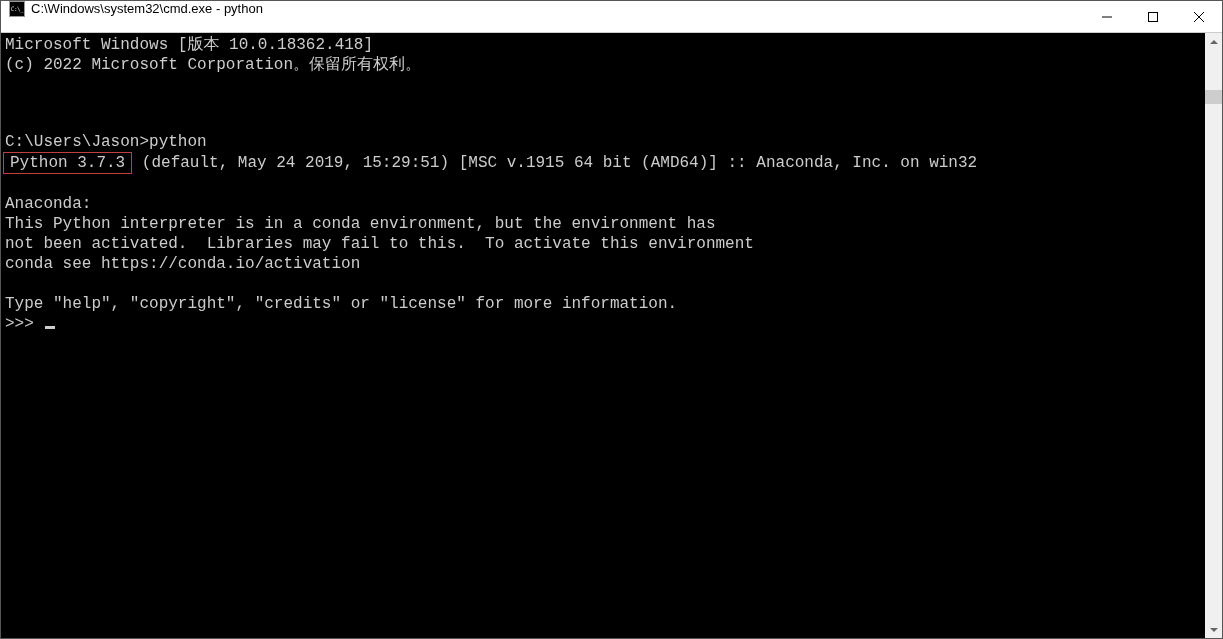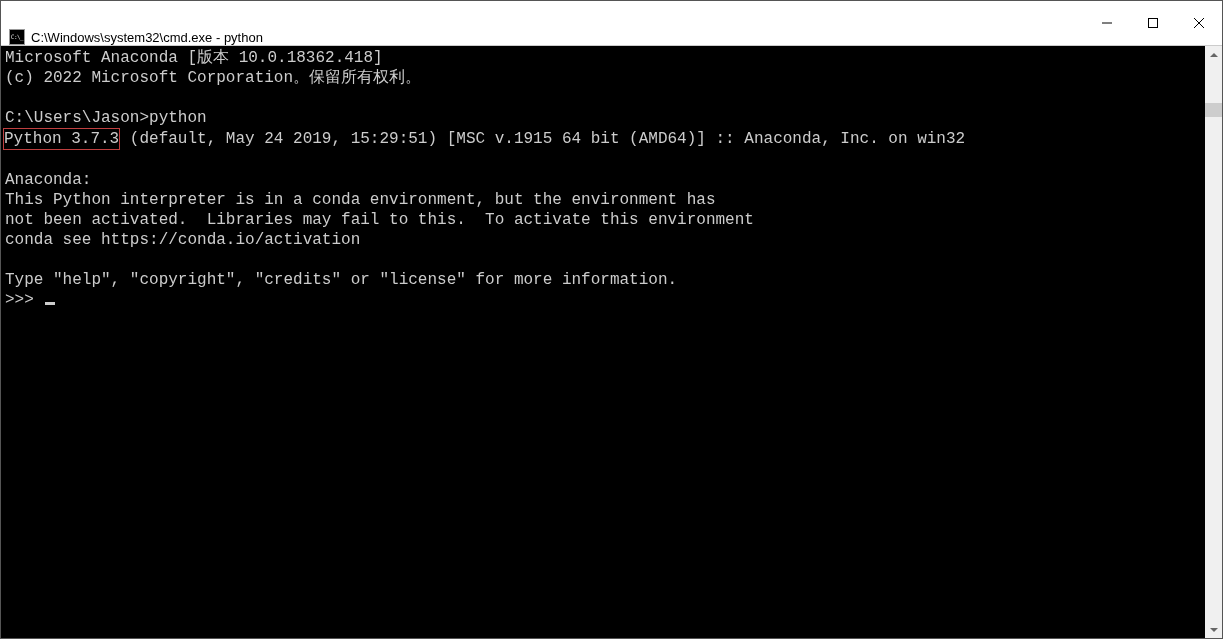--- a/index.html
+++ b/index.html
@@ -11,24 +11,24 @@
       overflow: hidden;
     }
     .window {
       width: 100%;
       height: 100%;
       border: 1px solid #555;
       display: flex;
       flex-direction: column;
     }
     .titlebar {
-      height: 45px;
+      height: 32px;
       background: #fff;
       display: flex;
-      align-items: flex-end;
+      align-items: flex-start;
       border-bottom: 1px solid #ccc;
       flex-shrink: 0;
     }
     .titlebar .app-icon {
       width: 16px;
       height: 16px;
       margin: 0 6px 0 8px;
       background: #000;
       border: 1px solid #999;
       position: relative;
@@ -77,24 +77,24 @@
       display: flex;
     }
     .terminal-content {
       padding: 2px 0 0 4px;
       flex: 1;
       overflow: hidden;
     }
     .highlight-box {
       border: 1px solid #c04040;
       display: inline-block;
-      padding: 0 0;
+      padding: 0 6px;
       margin-left: -2px;
     }
-    .prompt-line { display: block; }
+    .prompt-line { display: block; margin-top: 37px; }
     .cursor {
       display: inline-block;
       width: 10px;
       height: 3px;
       background: #cccccc;
       vertical-align: -1px;
       margin-left: 2px;
     }
     .scrollbar {
       width: 17px;
@@ -143,21 +143,21 @@
       <div class="title-btn">
         <svg viewBox="0 0 10 10">
             <line x1="0" y1="0" x2="10" y2="10" stroke="#000" stroke-width="1"></line>
             <line x1="10" y1="0" x2="0" y2="10" stroke="#000" stroke-width="1"></line>
           </svg>
       </div>
     </div>
   </div>
 
   <div class="terminal">
-    <div class="terminal-content"><span>Microsoft Anaconda [版本 10.0.18362.418]</span>
+    <div class="terminal-content"><span>Microsoft Windows [版本 10.0.18362.418]</span>
 <span>(c) 2022 Microsoft Corporation。保留所有权利。</span>
 
 <span class="prompt-line"><span>C:\Users\Jason&gt;</span><span>python</span></span><span class="highlight-box">Python 3.7.3</span><span> (default, May 24 2019, 15:29:51) [MSC v.1915 64 bit (AMD64)] :: Anaconda, Inc. on win32</span>
 
 <span>Anaconda:</span>
 <span>This Python interpreter is in a conda environment, but the environment has</span>
 <span>not been activated.  Libraries may fail to this.  To activate this environment</span>
 <span>conda see https://conda.io/activation</span>
 
 <span>Type "help", "copyright", "credits" or "license" for more information.</span>

